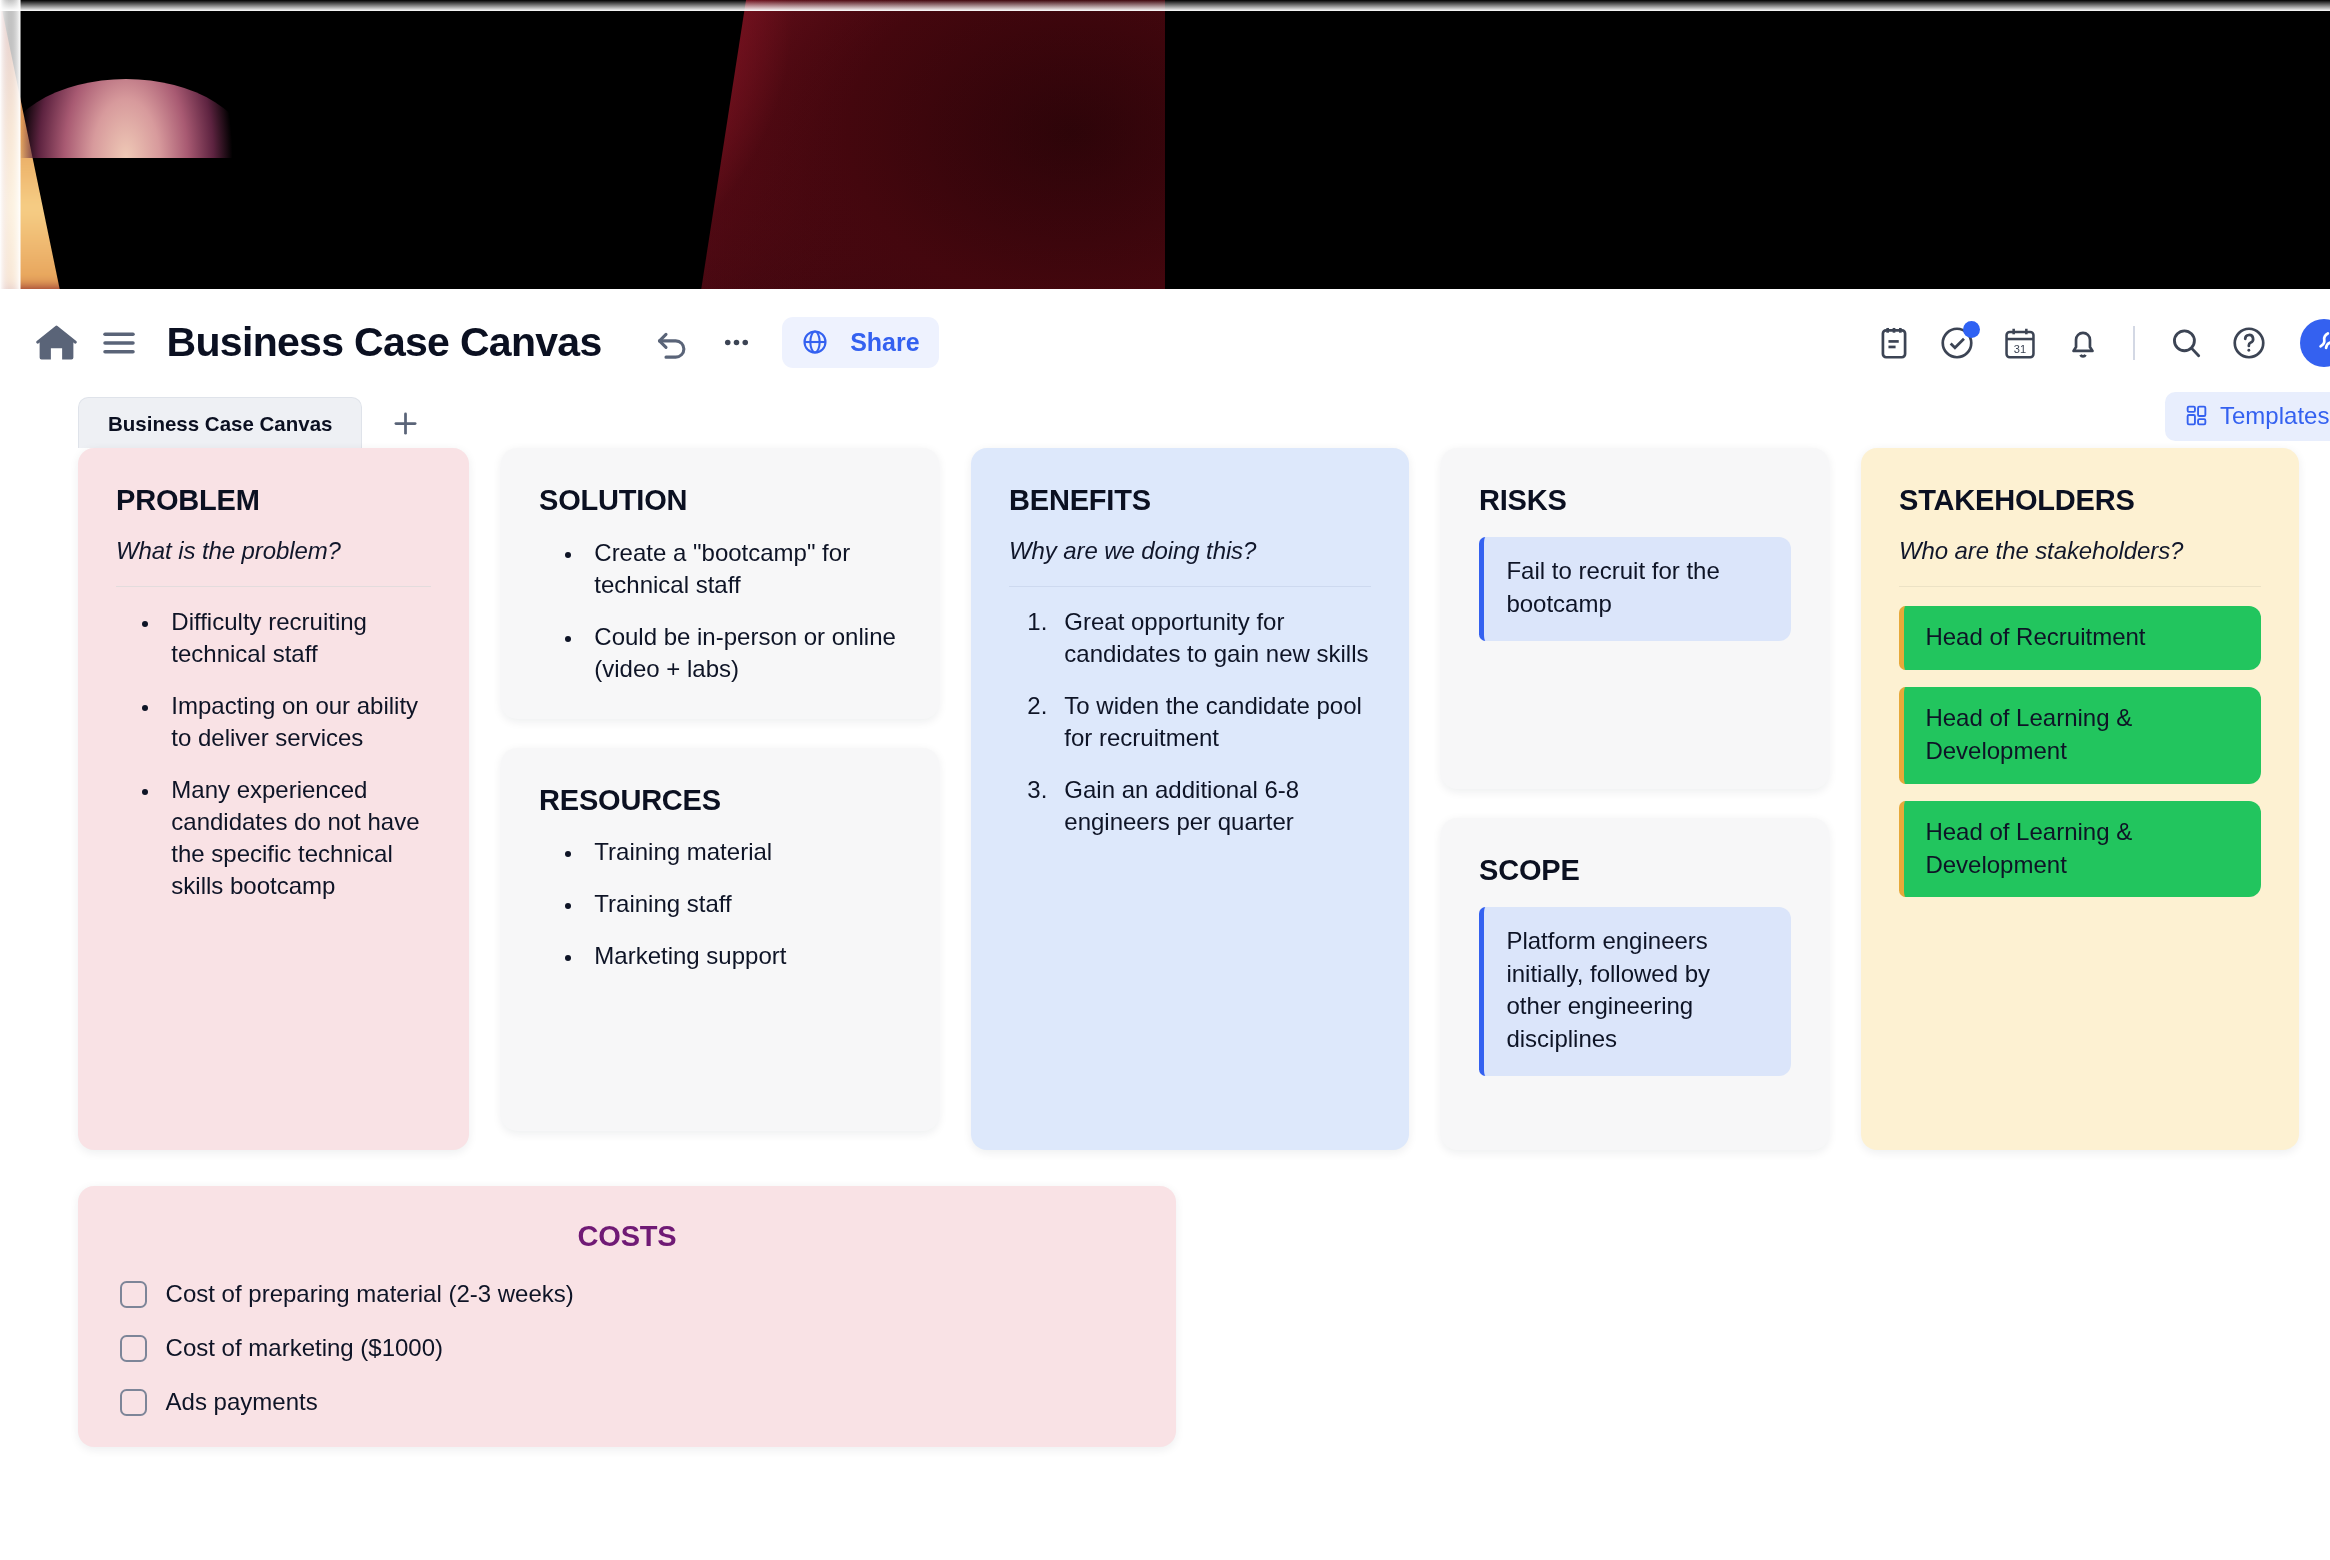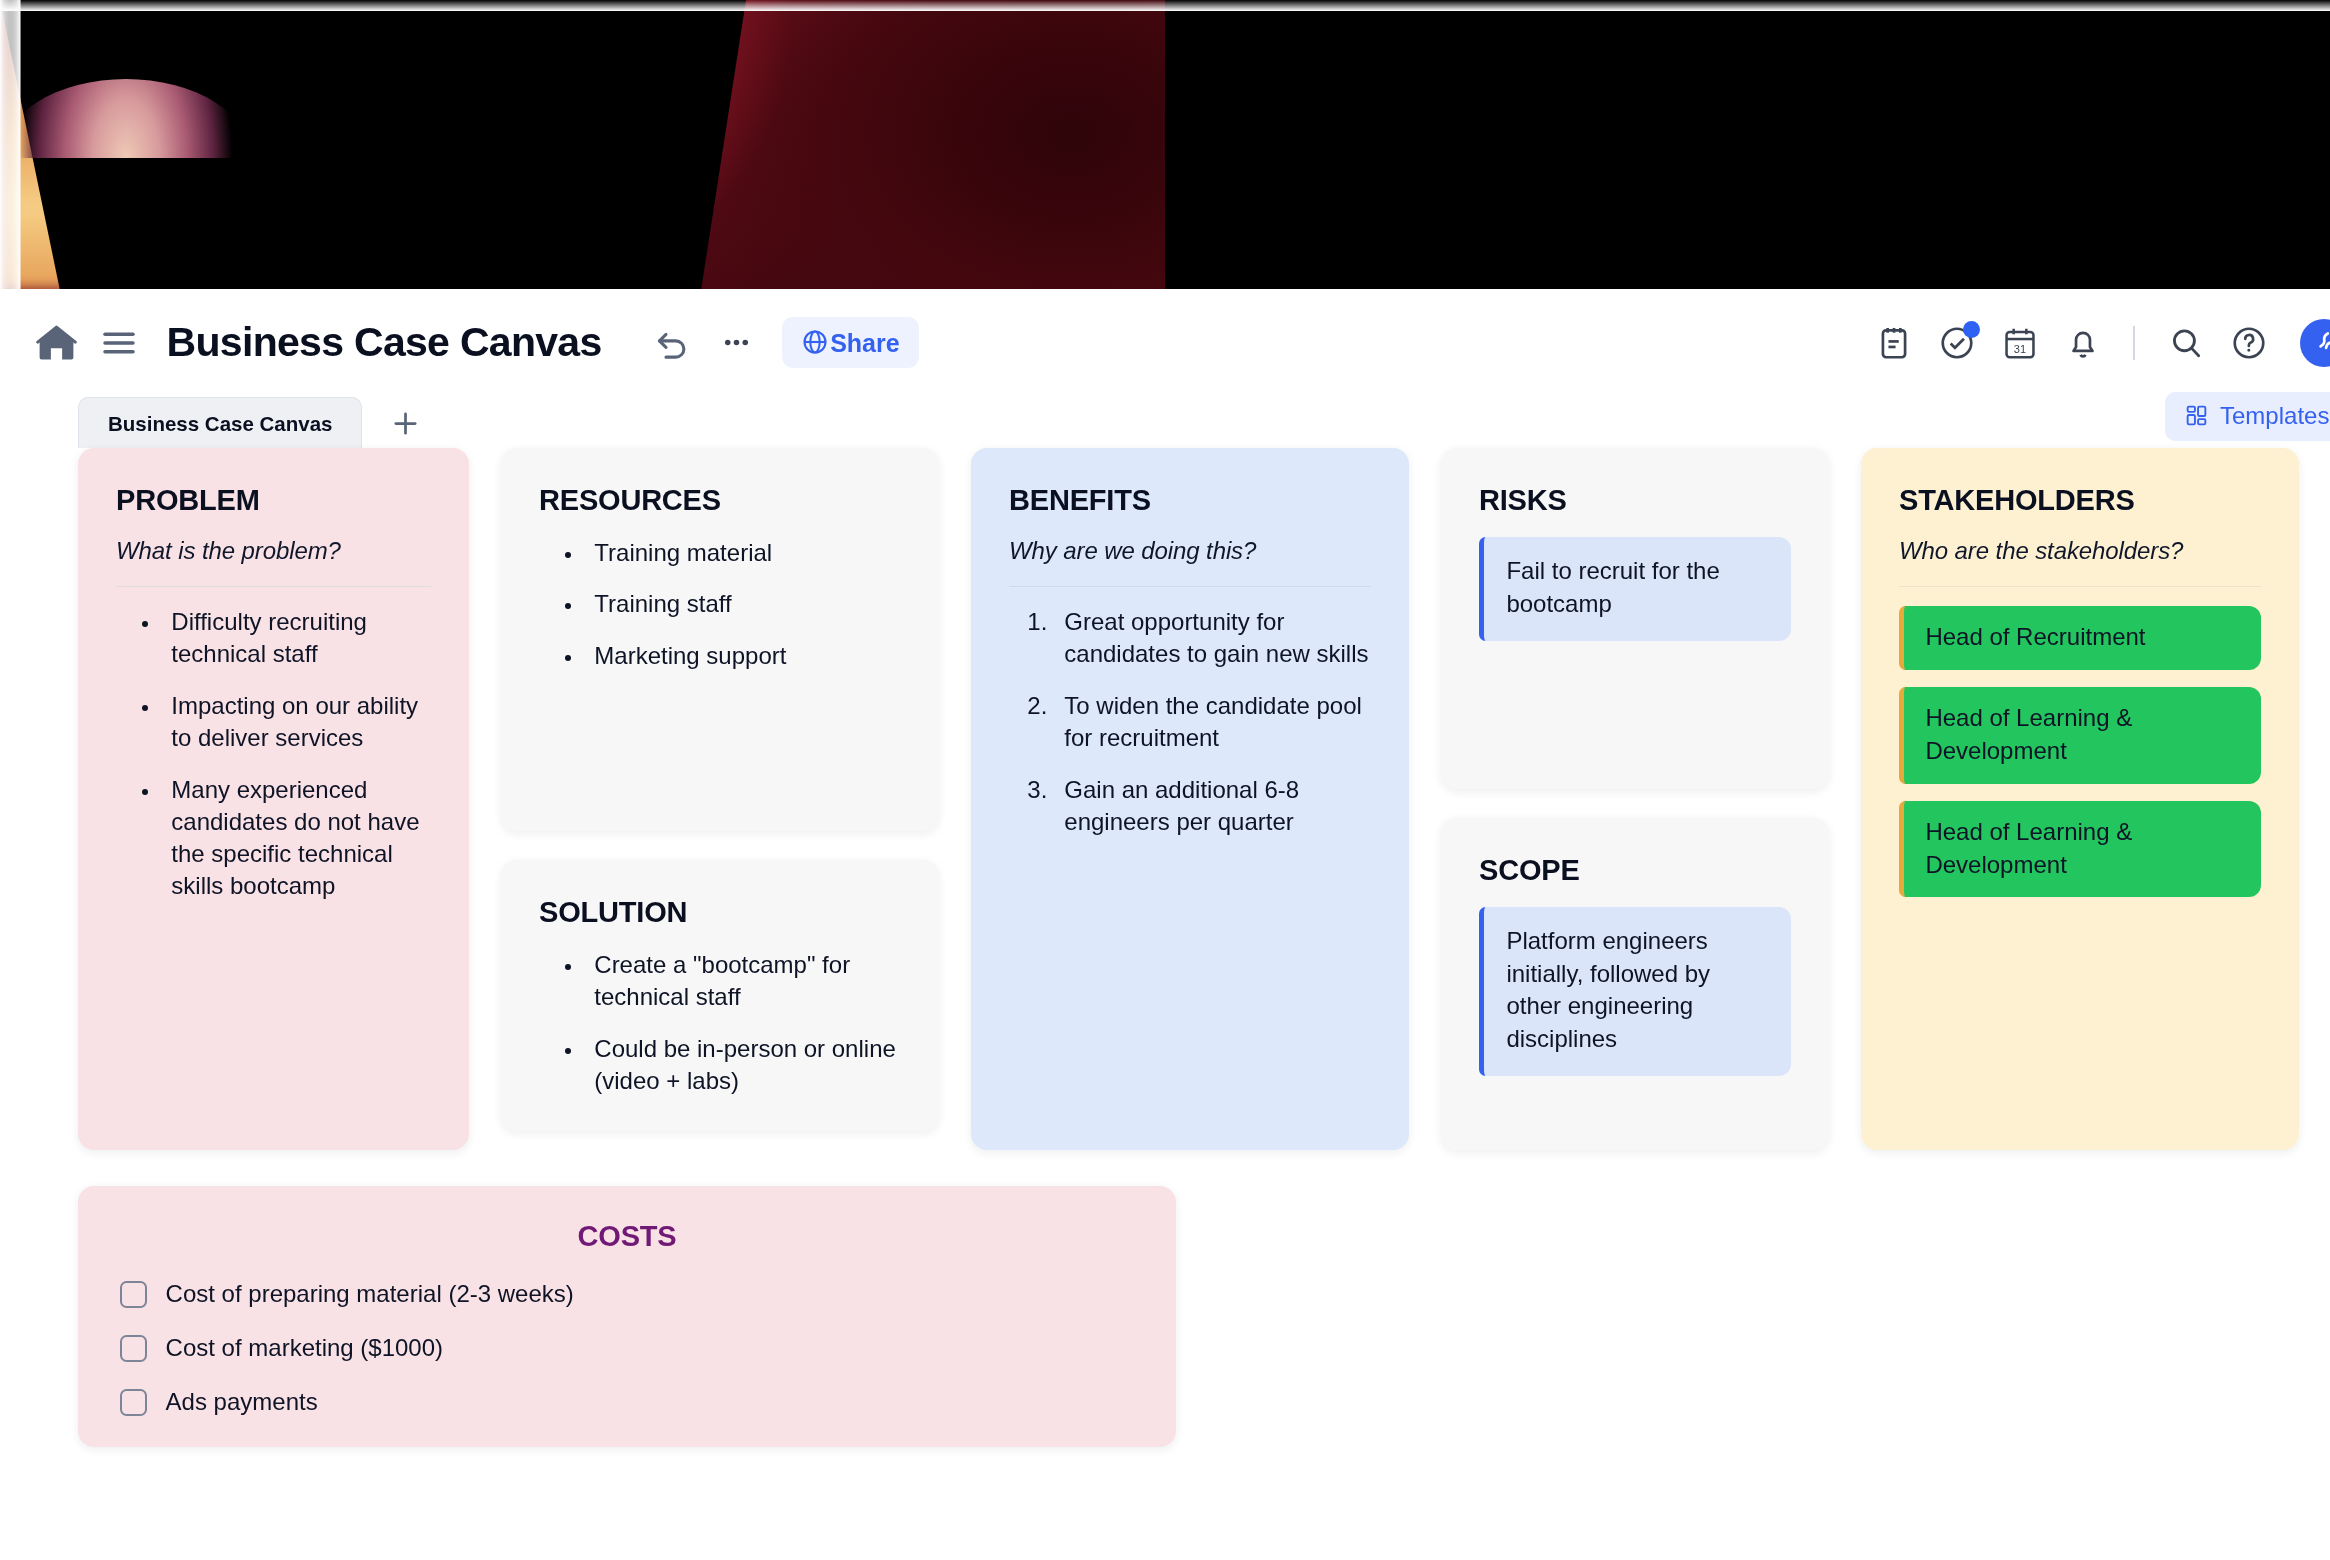--- a/index.html
+++ b/index.html
@@ -80,21 +80,21 @@
   .home-icon { width: 45px; height: 45px; margin-right: 18.6px; }
   .menu-icon { width: 42px; height: 42px; margin-right: 27px; }
   .doc-title {
     font-size: 41px; font-weight: 700;
     color: #0b1021; letter-spacing: -0.7px;
     white-space: nowrap;
   }
   .undo-icon { width: 39px; height: 39px; margin-left: 51px; }
   .dots-icon { width: 35px; height: 35px; margin-left: 27px; }
   .share-btn {
-    display: flex; align-items: flex-end; gap: 1px;
+    display: flex; align-items: center; gap: 21px;
     margin-left: 28px;
     background: #eef2fe; border-radius: 11.2px;
     padding: 10.3px 19.6px; cursor: pointer;
   }
   .share-btn svg { width: 28px; height: 28px; }
   .share-label { font-size: 25px; font-weight: 600; color: #3461f0; }
 
   .hdr-right {
     margin-left: auto;
     display: flex; align-items: center; gap: 25px;
@@ -390,36 +390,36 @@
         <div class="card-rule"></div>
         <ul class="bul">
           <li>Difficulty recruiting technical staff</li>
           <li>Impacting on our ability to deliver services</li>
           <li>Many experienced candidates do not have the specific technical skills bootcamp</li>
         </ul>
       </div>
     </div>
 
     <div class="col-stack">
+      <div class="card card-gray">
+        <div class="card-inner">
+          <div class="card-title">SOLUTION</div>
+          <ul class="bul" style="margin-top:10.3px">
+            <li>Create a "bootcamp" for technical staff</li>
+            <li>Could be in-person or online (video + labs)</li>
+          </ul>
+        </div>
+      </div>
       <div class="card card-gray" style="min-height:383px">
         <div class="card-inner">
           <div class="card-title">RESOURCES</div>
           <ul class="bul" style="margin-top:10.3px">
             <li>Training material</li>
             <li>Training staff</li>
             <li>Marketing support</li>
-          </ul>
-        </div>
-      </div>
-      <div class="card card-gray">
-        <div class="card-inner">
-          <div class="card-title">SOLUTION</div>
-          <ul class="bul" style="margin-top:10.3px">
-            <li>Create a "bootcamp" for technical staff</li>
-            <li>Could be in-person or online (video + labs)</li>
           </ul>
         </div>
       </div>
     </div>
 
     <div class="card card-blue" style="min-height:702px">
       <div class="card-inner">
         <div class="card-title">BENEFITS</div>
         <div class="card-sub">Why are we doing this?</div>
         <div class="card-rule blue"></div>

